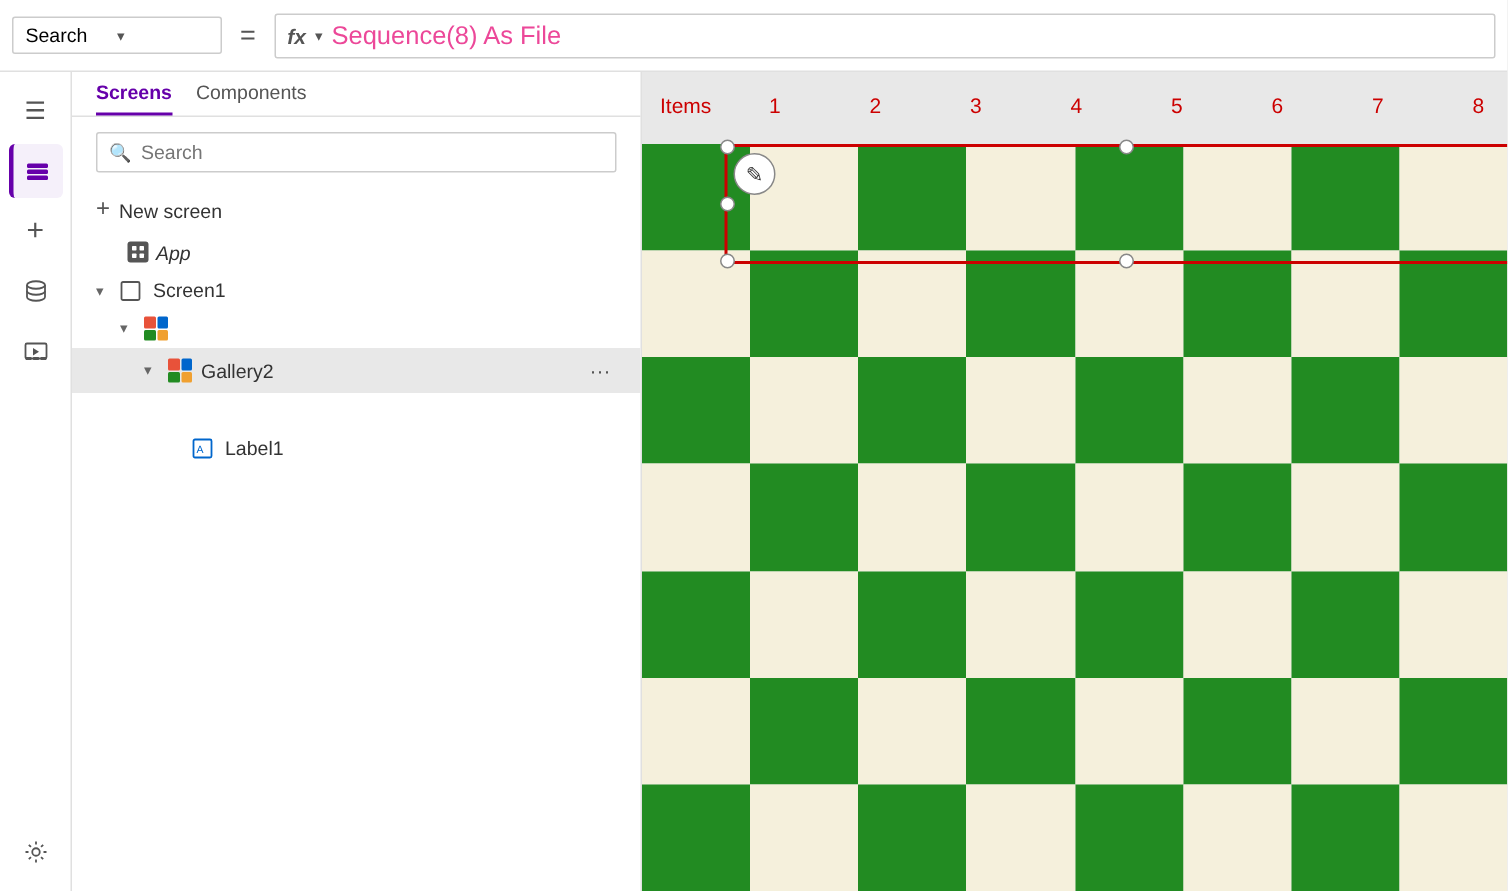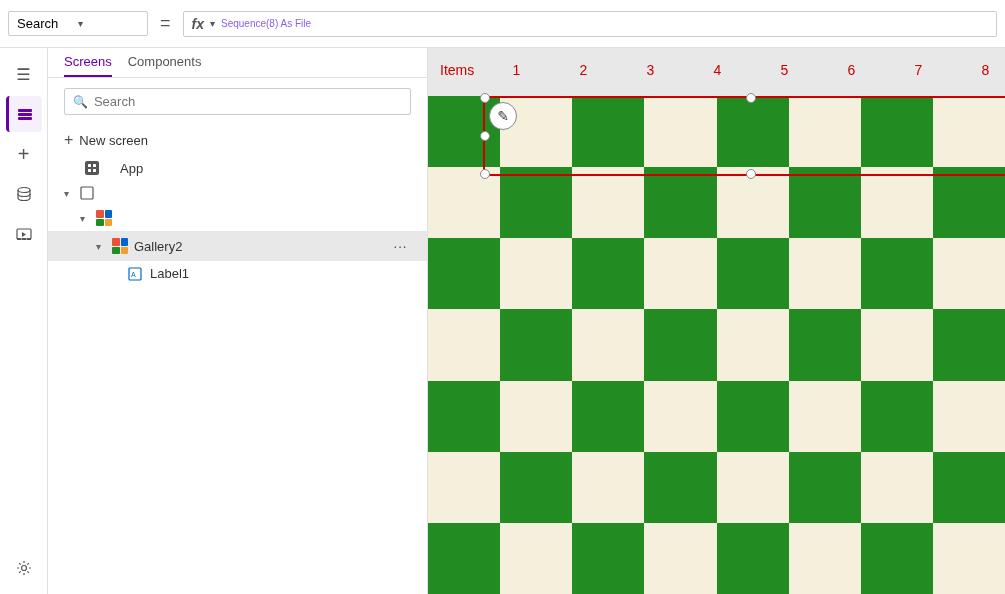--- a/index.html
+++ b/index.html
@@ -32,21 +32,21 @@
       display: flex;
       align-items: center;
       border: 1px solid #ccc;
       border-radius: 2px;
       padding: 4px 8px;
       background: #fff;
       flex: 1;
       gap: 6px;
     }
     .fx-label { color: #555; font-style: italic; font-weight: bold; font-size: 14px; }
-    .formula-text { color: #8b5cf6; font-size: 10px; }
+    .formula-text { color: #ec4899; font-size: 17px; }
 
     
     .main-content {
       display: flex;
       flex: 1;
       overflow: hidden;
     }
 
     
     .icon-sidebar {
@@ -113,21 +113,21 @@
     .tree-tab {
       padding: 6px 0;
       cursor: pointer;
       color: #555;
       border-bottom: 2px solid transparent;
       font-size: 13px;
     }
     .tree-tab.active {
       color: #6600aa;
       border-bottom: 2px solid #6600aa;
-      font-weight: 400;
+      font-weight: 700;
     }
     .search-box {
       margin: 10px 16px;
       display: flex;
       align-items: center;
       border: 1px solid #ccc;
       border-radius: 2px;
       padding: 5px 8px;
       gap: 6px;
       background: #fff;
@@ -336,28 +336,29 @@
 
       <div class="tree-item">
         <span style="width:16px;"></span>
         <svg width="16" height="16" viewBox="0 0 16 16">
           <rect x="1" y="1" width="14" height="14" rx="2" fill="#555"></rect>
           <rect x="4" y="4" width="3" height="3" rx="0.5" fill="#fff"></rect>
           <rect x="9" y="4" width="3" height="3" rx="0.5" fill="#fff"></rect>
           <rect x="4" y="9" width="3" height="3" rx="0.5" fill="#fff"></rect>
           <rect x="9" y="9" width="3" height="3" rx="0.5" fill="#fff"></rect>
         </svg>
-        <span class="tree-item-name" style="margin-left:16px;">App</span>
+        <span class="tree-item-name" style="margin-left:0;font-style:italic;">App</span>
       </div>
 
       <div class="tree-item">
         <span class="chevron">▾</span>
         <svg width="14" height="14" viewBox="0 0 14 14" style="margin-right:4px;">
           <rect x="1" y="1" width="12" height="12" rx="1" fill="none" stroke="#555" stroke-width="1.2"></rect>
         </svg>
+        <span class="tree-item-name">Screen1</span>
       </div>
 
       <div class="tree-item" style="padding-left:32px;">
         <span class="chevron">▾</span>
         <div class="gallery-icon">
           <div class="gallery-icon-cell" style="background:#e8523a;"></div>
           <div class="gallery-icon-cell" style="background:#0066cc;"></div>
           <div class="gallery-icon-cell" style="background:#228B22;"></div>
           <div class="gallery-icon-cell" style="background:#f0a030;"></div>
         </div>
@@ -368,21 +369,21 @@
         <div class="gallery-icon">
           <div class="gallery-icon-cell" style="background:#e8523a;"></div>
           <div class="gallery-icon-cell" style="background:#0066cc;"></div>
           <div class="gallery-icon-cell" style="background:#228B22;"></div>
           <div class="gallery-icon-cell" style="background:#f0a030;"></div>
         </div>
         <span class="tree-item-name">Gallery2</span>
         <span class="more-btn">···</span>
       </div>
 
-      <div class="tree-item" style="padding-left:64px;">
+      <div class="tree-item" style="padding-left:64px;margin-top:24px;">
         <span style="width:12px;"></span>
         <svg width="14" height="14" viewBox="0 0 14 14" style="margin-right:4px;">
           <rect x="1" y="1" width="12" height="12" rx="1" fill="none" stroke="#0066cc" stroke-width="1.2"></rect>
           <text x="3" y="10" font-size="7" fill="#0066cc">A</text>
         </svg>
         <span class="tree-item-name">Label1</span>
       </div>
     </div>
   </div>
 

